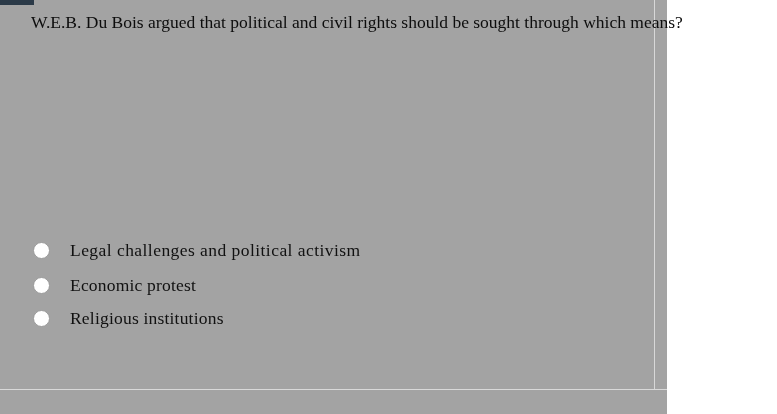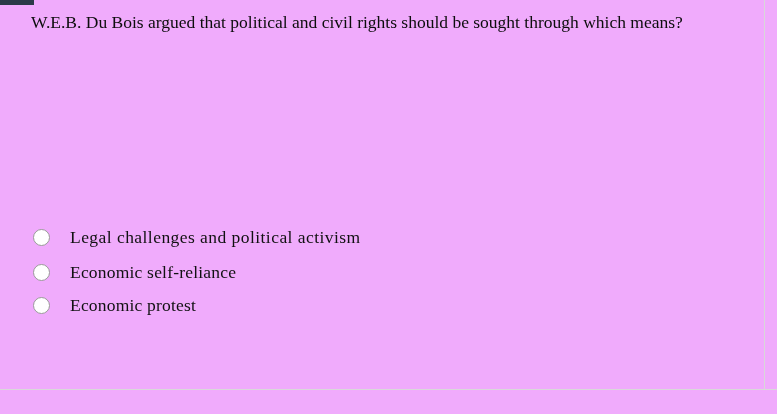--- a/index.html
+++ b/index.html
@@ -9,23 +9,23 @@
   }
   body {
     width: 777px;
     height: 414px;
     font-family: "Liberation Serif", serif;
     overflow: hidden;
     position: relative;
   }
   .page {
     position: relative;
-    width: 777px;
+    width: 667px;
     height: 414px;
-    background: #f0abfc;
+    background: #a3a3a3;
     box-sizing: border-box;
   }
   
   .top-accent {
     position: absolute;
     left: 0;
     top: 0;
     width: 34px;
     height: 5px;
     background: #2b3a48;
@@ -59,21 +59,21 @@
     line-height: 1.42;
     color: #0d0d0d;
     text-align: justify;
     text-justify: inter-word;
     margin: 0;
     width: 705px;
   }
   .options {
     position: absolute;
     left: 31px;
-    top: 219px;
+    top: 232px;
     width: 620px;
   }
   .option-row {
     display: flex;
     align-items: center;
     height: 33px;
   }
   .radio {
     width: 17px;
     height: 17px;
@@ -107,26 +107,26 @@
     <p class="question-text">W.E.B. Du Bois argued that political and civil rights should be sought through which means?</p>
   </div>
 
   <div class="options">
 
     <div class="option-row first gap-first">
       <span class="radio"></span>
       <span class="option-label">Legal challenges and political activism</span>
     </div>
 
-    <div class="option-row">
-      <span class="radio"></span>
-      <span class="option-label">Economic self-reliance</span>
-    </div>
 
     <div class="option-row">
       <span class="radio"></span>
       <span class="option-label">Economic protest</span>
     </div>
 
+    <div class="option-row">
+      <span class="radio"></span>
+      <span class="option-label">Religious institutions</span>
+    </div>
 
   </div>
 
 </div>
 
 </body></html>

